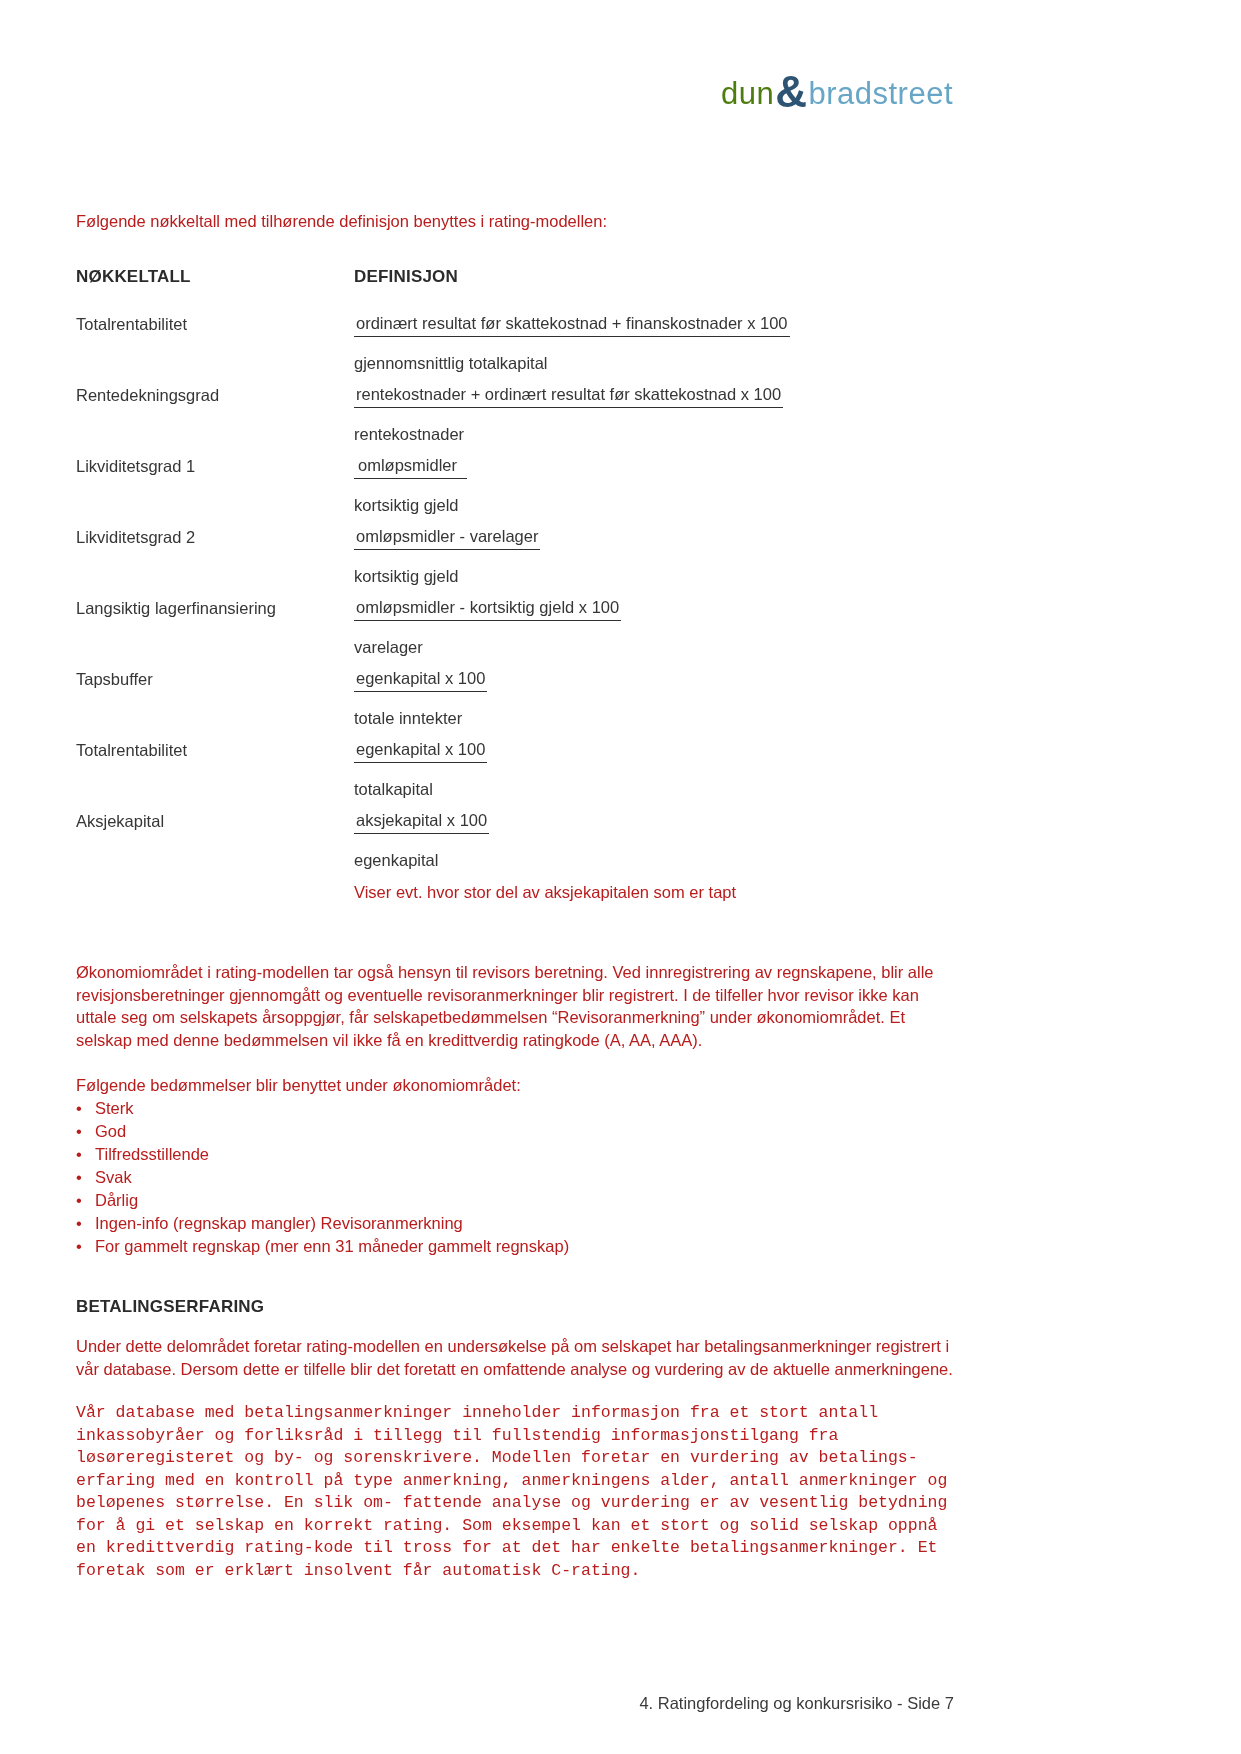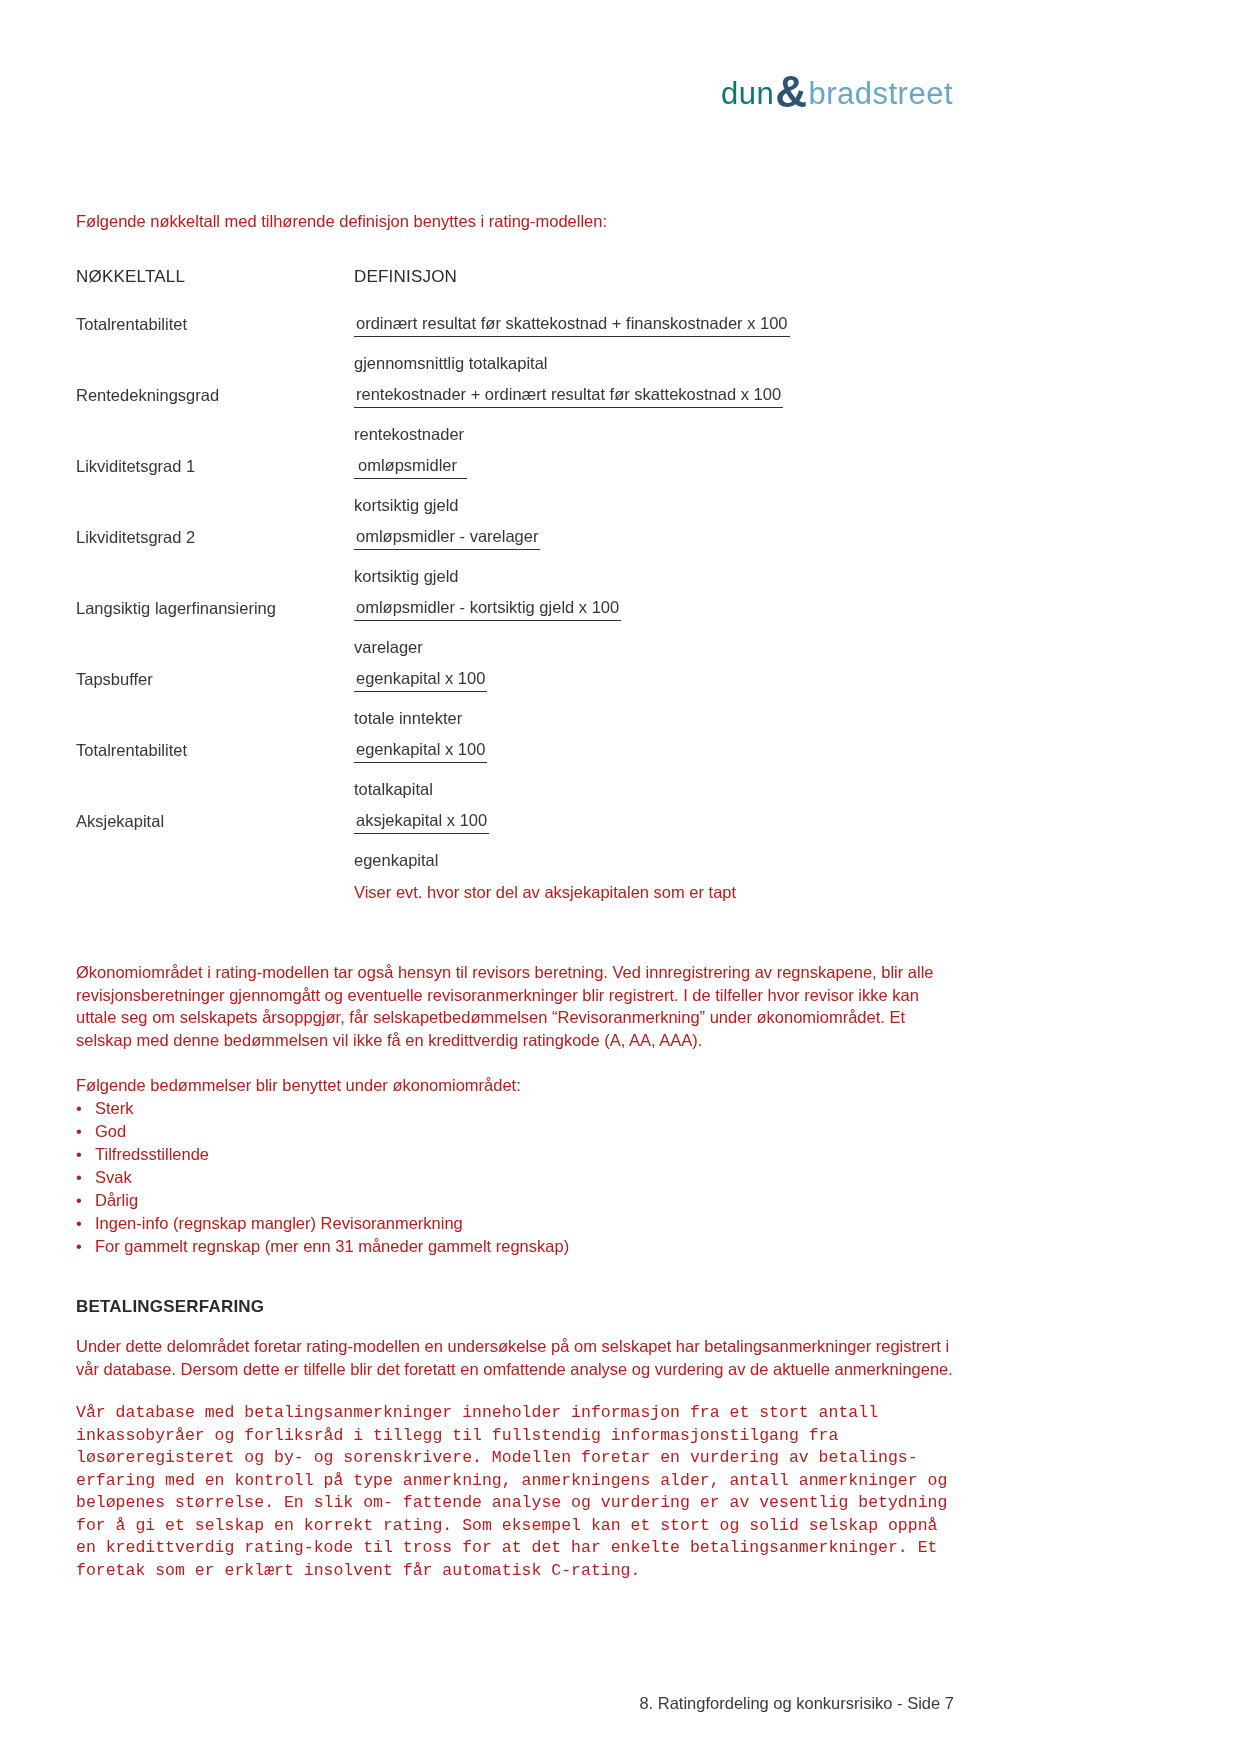--- a/index.html
+++ b/index.html
@@ -8,32 +8,32 @@
   .page {
     position:relative; width:1241px; height:1754px; background:#ffffff;
     overflow:hidden; margin:0 auto;
   }
   
   .logo {
     position:absolute; top:72px; right:288px;
     display:flex; align-items:center; white-space:nowrap;
     font-size:31px; letter-spacing:0.5px; font-weight:500;
   }
-  .logo .dun { color:#0f766e; }
+  .logo .dun { color:#4d7c0f; }
   .logo .amp {
     color:#2d5472; font-size:44px; font-weight:600; line-height:1;
     margin:0 1px; position:relative; top:-2px;
   }
   .logo .brad { color:#67a6c6; }
   
   .content { position:absolute; left:76px; top:210px; width:878px; }
   .body-text { font-size:16.5px; line-height:22.5px; color:#b91c1c; }
   .intro { margin-bottom:34px; }
   
-  .kf-header { display:flex; font-weight:400; font-size:17px; color:#2b2b2b;
+  .kf-header { display:flex; font-weight:700; font-size:17px; color:#2b2b2b;
                letter-spacing:0.2px; margin-bottom:26px; }
   .kf-header .c1 { width:278px; flex:none; }
   .kf-row { display:flex; margin-bottom:10px; font-size:16.5px; line-height:21px; }
   .kf-row .label { width:278px; flex:none; padding-top:1px; }
   .frac { display:inline-block; }
   .frac .num { display:block; border-bottom:1.5px solid #2f2f2f; padding:0 2px 2px 2px; }
   .frac .den { display:block; padding-top:16px; }
   .frac.left { text-align:left; }
   .frac.left .num { padding-left:4px; padding-right:10px; }
   .kf-note { display:flex; margin-top:8px; margin-bottom:58px; }
@@ -181,15 +181,15 @@
     </div>
 
     <div>
       <h2 class="section-heading">BETALINGSERFARING</h2>
       <p class="body-text">Under dette delområdet foretar rating-modellen en undersøkelse på om selskapet har betalingsanmerkninger registrert i vår database. Dersom dette er tilfelle blir det foretatt en omfattende analyse og vurdering av de aktuelle anmerkningene.</p>
       <p class="body-text para2">Vår database med betalingsanmerkninger inneholder informasjon fra et stort antall inkassobyråer og forliksråd i tillegg til fullstendig informasjonstilgang fra løsøreregisteret og by- og sorenskrivere. Modellen foretar en vurdering av betalings- erfaring med en kontroll på type anmerkning, anmerkningens alder, antall anmerkninger og beløpenes størrelse. En slik om- fattende analyse og vurdering er av vesentlig betydning for å gi et selskap en korrekt rating. Som eksempel kan et stort og solid selskap oppnå en kredittverdig rating-kode til tross for at det har enkelte betalingsanmerkninger. Et foretak som er erklært insolvent får automatisk C-rating.</p>
     </div>
 
   </div>
 
-  <div class="footer">8. Ratingfordeling og konkursrisiko - Side 7</div>
+  <div class="footer">4. Ratingfordeling og konkursrisiko - Side 7</div>
 
 </div>
 
 </body></html>

